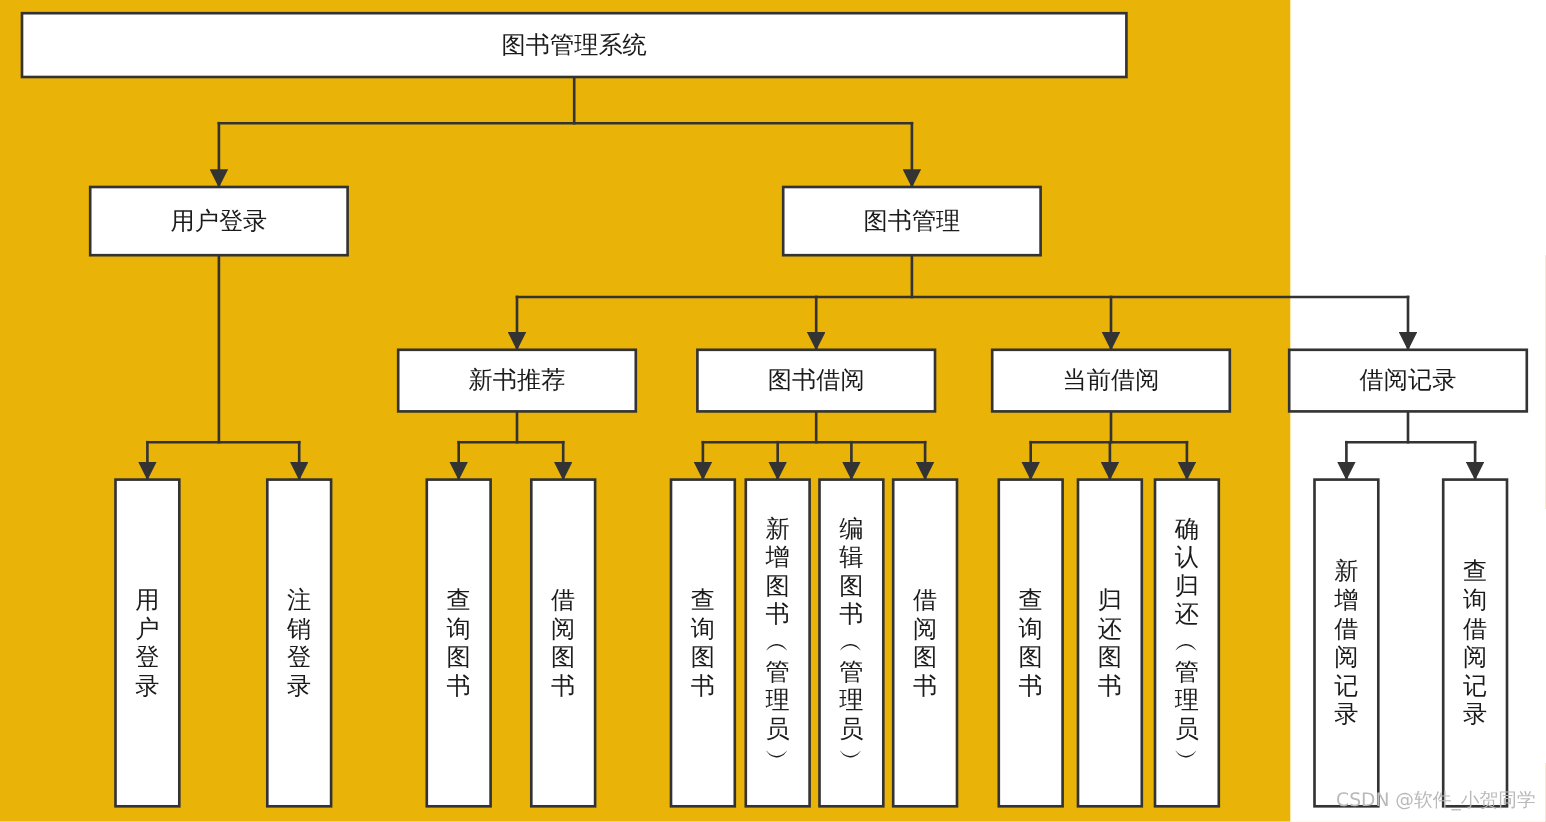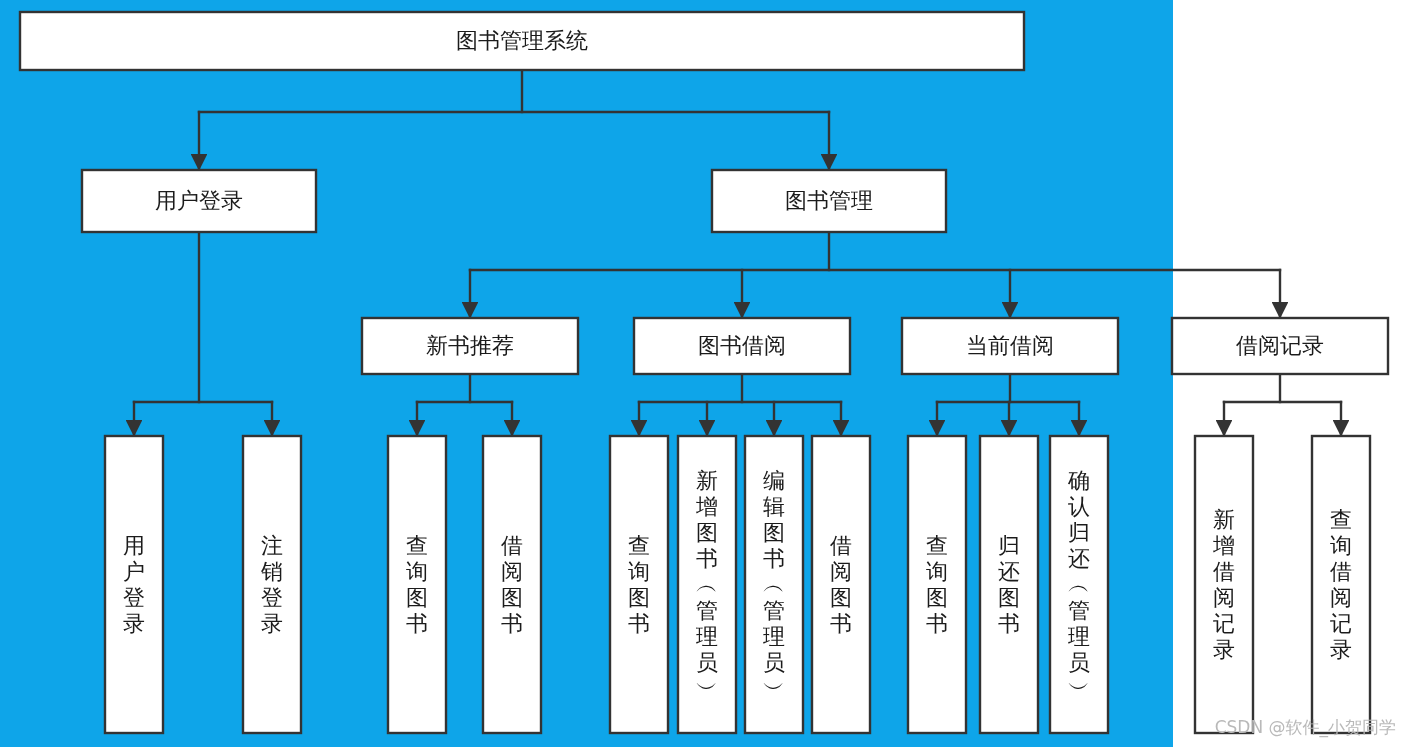--- a/index.html
+++ b/index.html
@@ -10,21 +10,21 @@
   body {
     width: 1405px;
     height: 747px;
     font-family: "Liberation Sans", sans-serif;
     overflow: hidden;
   }
   #diagram-root {
     position: relative;
     width: 1173px;
     height: 747px;
-    background: #0ea5e9;
+    background: #eab308;
   }
   svg.flow {
     position: absolute;
     left: 0;
     top: 0;
     width: 1405px;
     height: 747px;
   }
   .node-box {
     fill: #ffffff;

